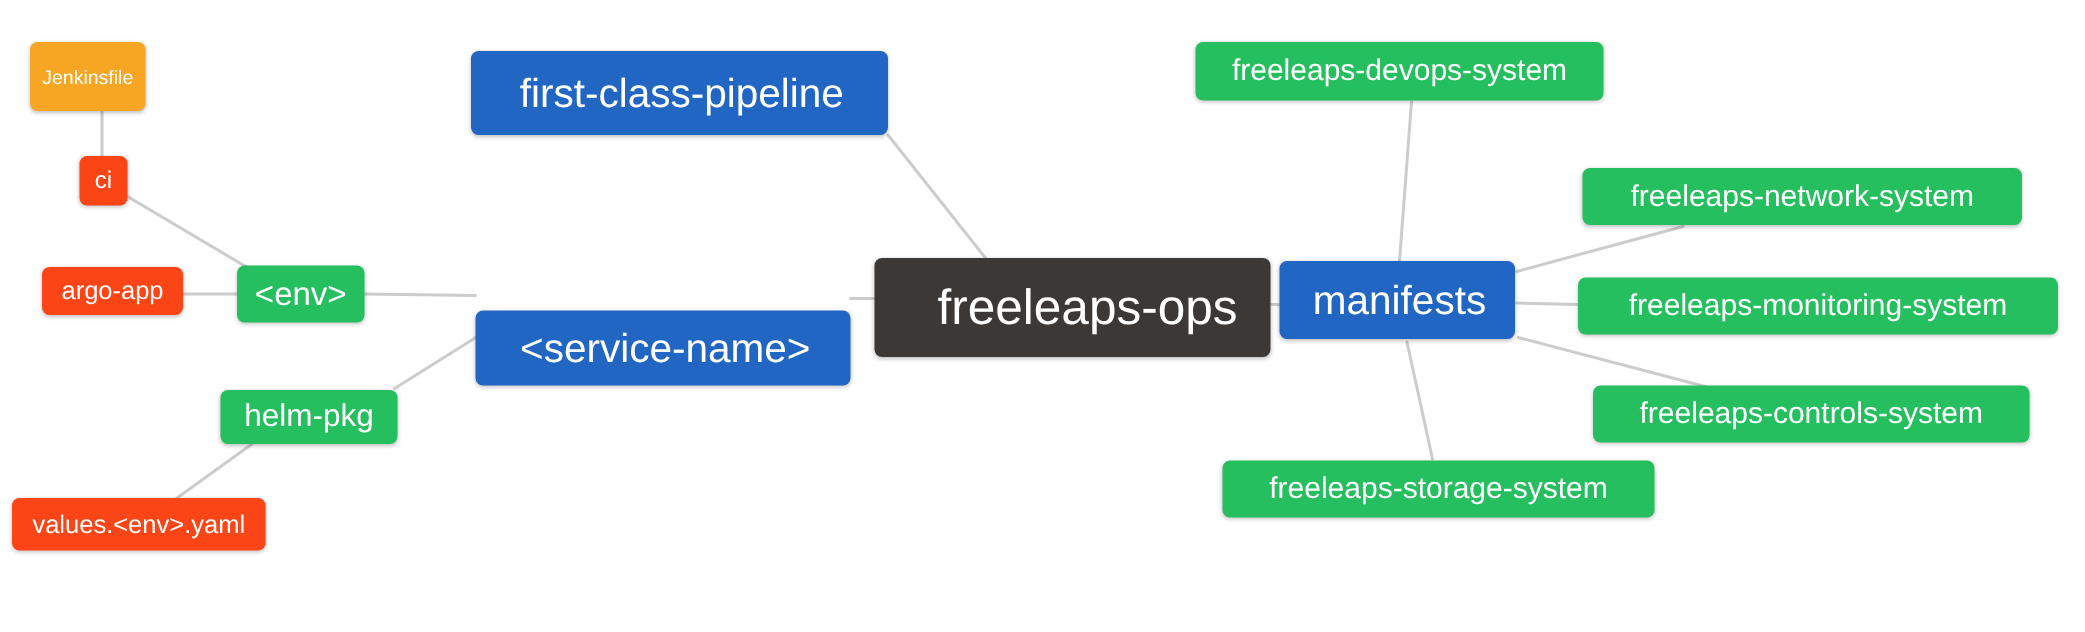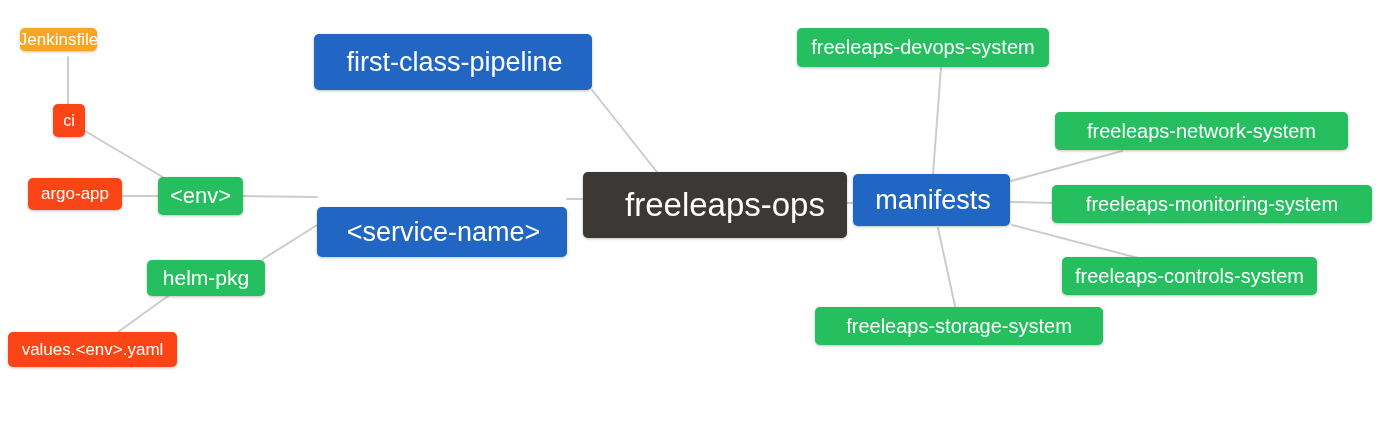--- a/index.html
+++ b/index.html
@@ -36,34 +36,34 @@
     cursor: pointer;
     box-sizing: border-box;
     padding: 0 8px;
   }
   .blue   { background: #2166c2; padding-left: 11px; }
   .green  { background: #25bf5f; }
   .orange { background: #f6a623; }
   .red    { background: #fb4516; }
   .dark   { background: #3b3836; padding-left: 28px; }
 
-  .n-jenkinsfile   { left: 20px;   top: 28px;  width: 77px;  height: 23px; font-size: 17px; }
+  .n-jenkinsfile   { left: 20px;   top: 28px;  width: 77px;  height: 46px; font-size: 13px; }
   .n-ci            { left: 53px;   top: 104px; width: 32px;  height: 33px; font-size: 16px; }
   .n-argo-app      { left: 28px;   top: 178px; width: 94px;  height: 32px; font-size: 17px; }
   .n-env           { left: 158px;  top: 177px; width: 85px;  height: 38px; font-size: 22px; }
   .n-helm-pkg      { left: 147px;  top: 260px; width: 118px; height: 36px; font-size: 21px; }
   .n-values-yaml   { left: 8px;    top: 332px; width: 169px; height: 35px; font-size: 17px; }
   .n-pipeline      { left: 314px;  top: 34px;  width: 278px; height: 56px; font-size: 27px; }
   .n-service-name  { left: 317px;  top: 172px; width: 250px; height: 50px; font-size: 27px; margin-top: 35px; }
   .n-freeleaps-ops { left: 583px;  top: 172px; width: 264px; height: 66px; font-size: 33px; }
   .n-manifests     { left: 853px;  top: 174px; width: 157px; height: 52px; font-size: 27px; }
-  .n-devops        { left: 797px;  top: 28px;  width: 252px; height: 39px; font-size: 20px; }
+  .n-devops        { left: 797px;  top: 28px;  width: 272px; height: 39px; font-size: 20px; }
   .n-network       { left: 1055px; top: 112px; width: 293px; height: 38px; font-size: 20px; }
   .n-monitoring    { left: 1052px; top: 185px; width: 320px; height: 38px; font-size: 20px; }
-  .n-controls      { left: 1062px; top: 257px; width: 255px; height: 38px; font-size: 20px; }
+  .n-controls      { left: 1062px; top: 257px; width: 291px; height: 38px; font-size: 20px; }
   .n-storage       { left: 815px;  top: 307px; width: 288px; height: 38px; font-size: 20px; }
 </style>
 </head>
 <body>
 
 <div class="canvas">
 
   <svg class="edges" viewBox="0 0 1390 421" xmlns="http://www.w3.org/2000/svg">
     <line x1="68" y1="57" x2="68" y2="104"></line>
     <line x1="85" y1="131" x2="166" y2="179"></line>

